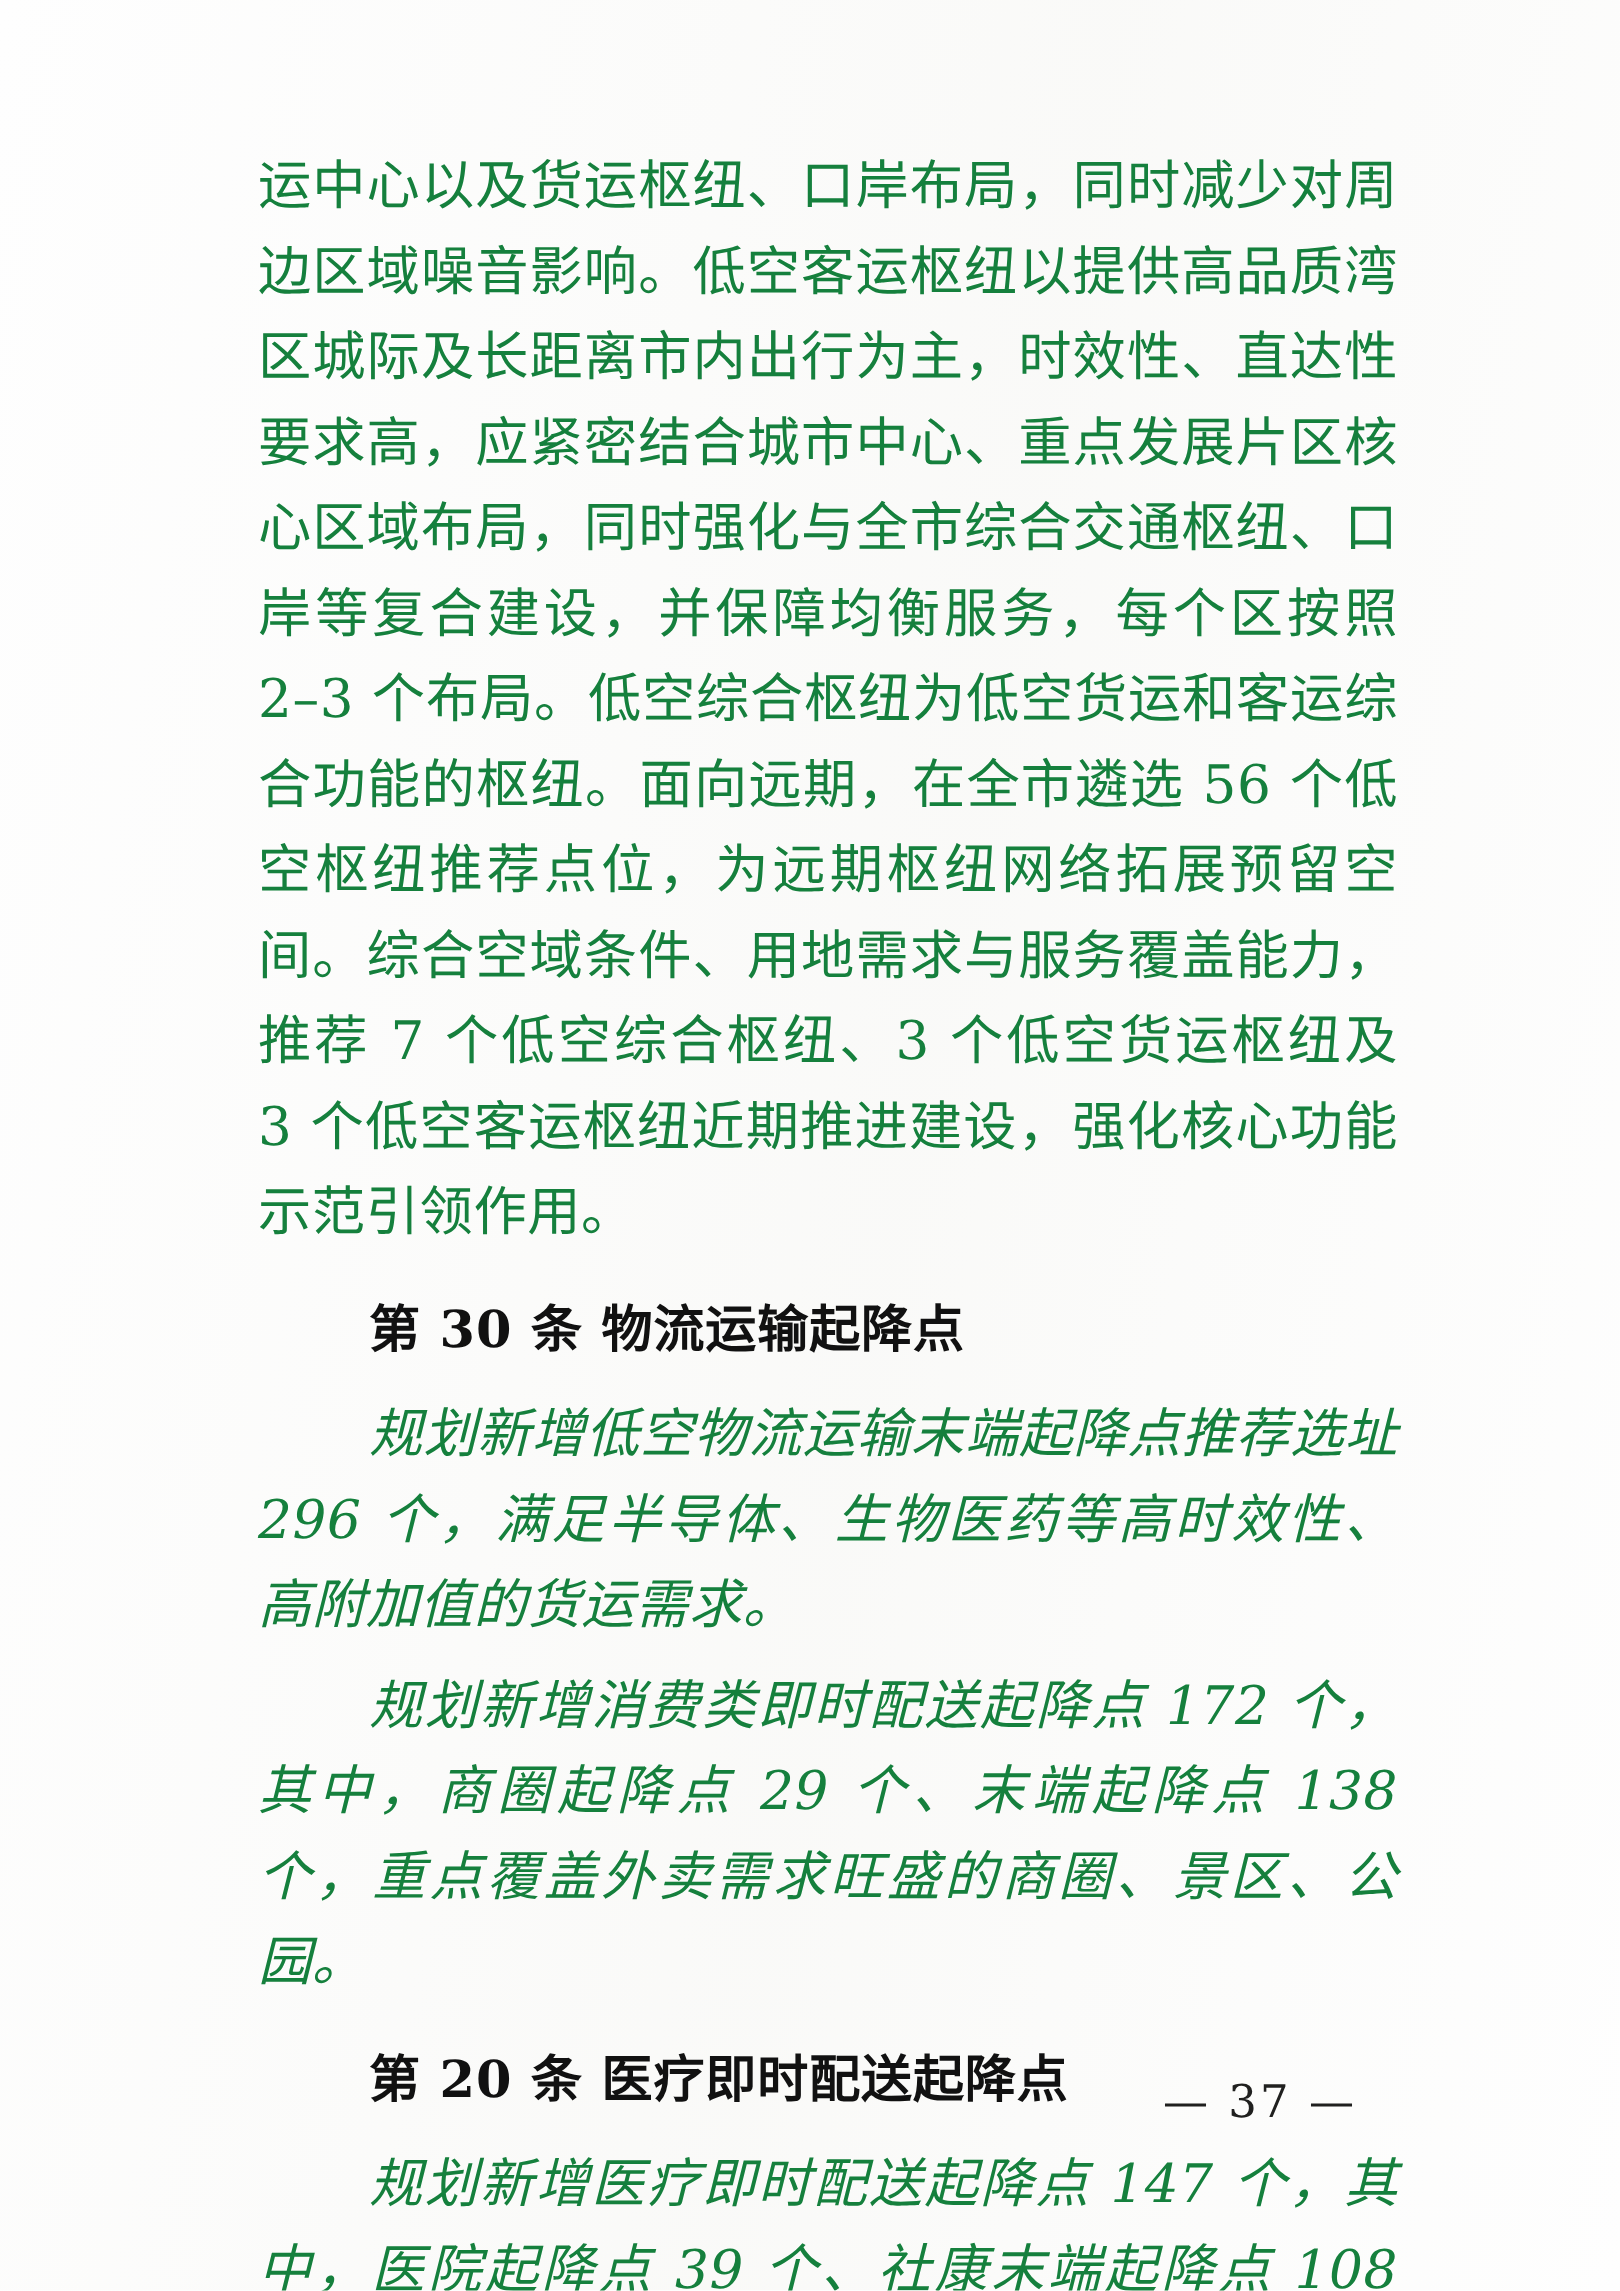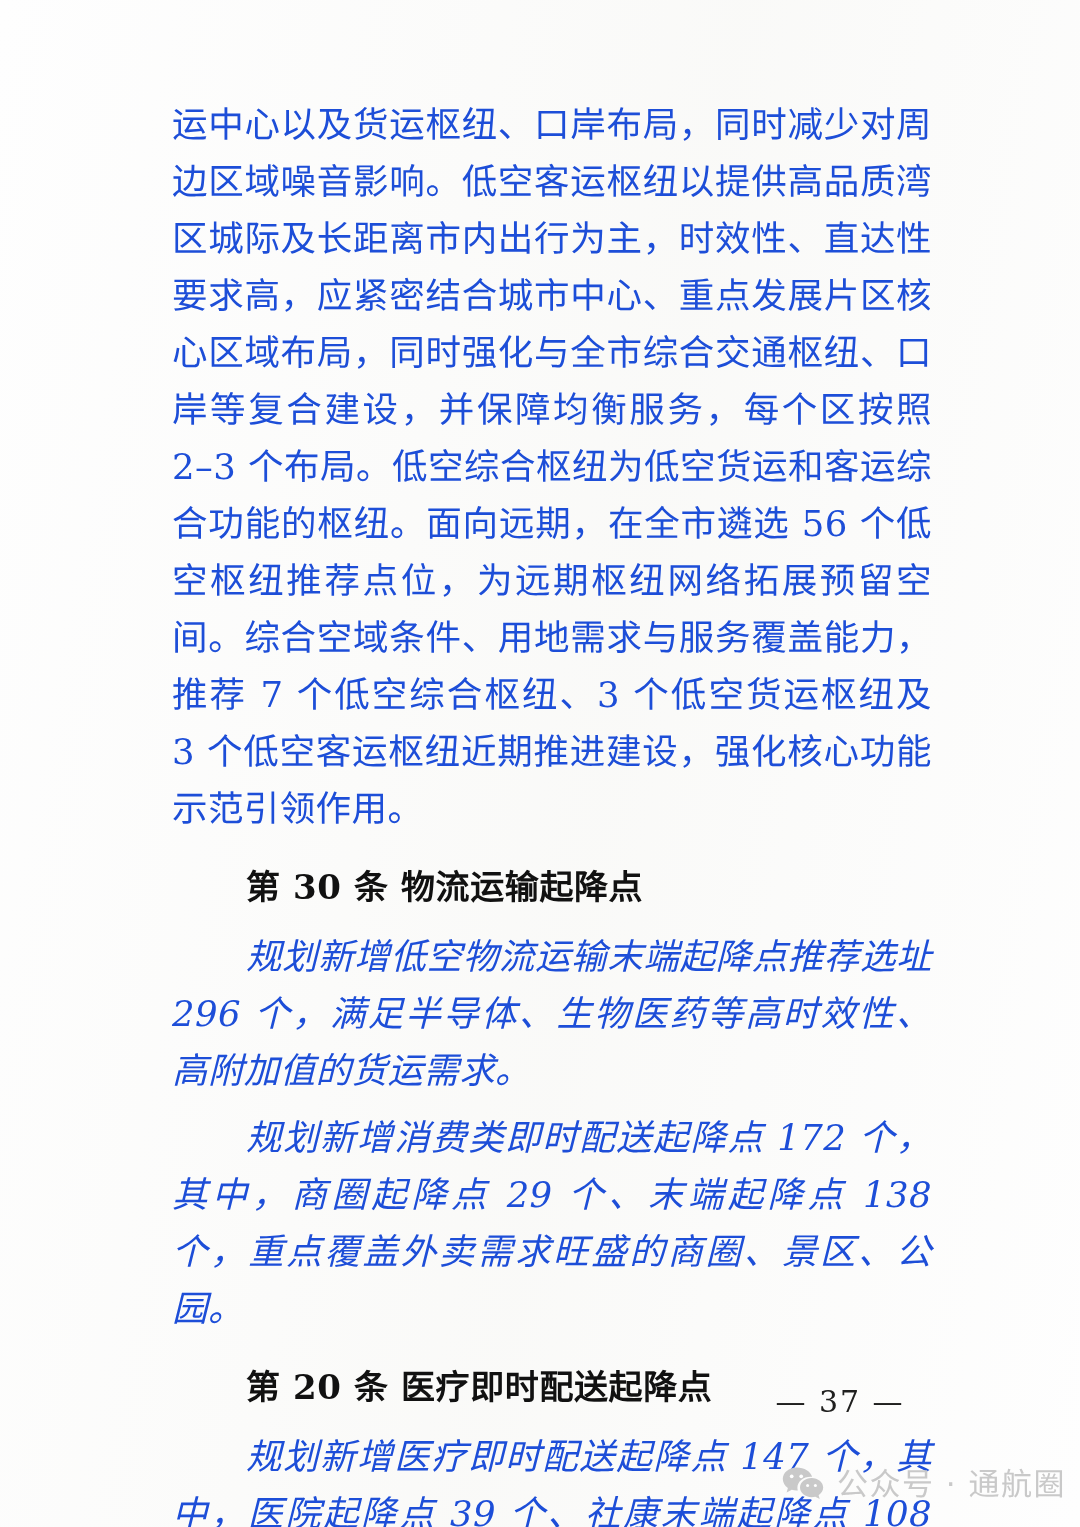--- a/index.html
+++ b/index.html
@@ -43,21 +43,21 @@
   }
 
   .para {
     margin: 0;
     font-size: 35.5px;
     line-height: 57px;
     letter-spacing: 0.4px;
     text-align: justify;
     text-justify: inter-ideograph;
     text-indent: 74px;
-    color: #1d4ed8;
+    color: #15803d;
     font-weight: 400;
   }
   .para.cont {
     text-indent: 0;
   }
 
   .heading {
     margin: 12px;
     font-size: 34px;
     line-height: 57px;
@@ -128,29 +128,14 @@
     <h2 class="heading gap-before-heading">第 20 条  医疗即时配送起降点</h2>
 
     <p class="para gap-after-heading">规划新增医疗即时配送起降点 147 个，其中，医院起降点 39 个、社康末端起降点 108 个，优先覆盖距三甲医院、检测中心 3 公里以上的社区健康服务中心，全面提升基层医疗服务效能。</p>
 
   </div>
 
   <div class="page-number">
     <span class="pn-inner">— 37 —</span>
   </div>
 
-  <div class="watermark">
-    <span class="wm-icon">
-      <svg width="42" height="36" viewBox="0 0 42 36" xmlns="http://www.w3.org/2000/svg">
-        <g fill="#c9c9c9">
-          <path d="M14.6 1.4C6.9 1.4 0.8 6.6 0.8 13c0 3.6 2 6.8 5.1 8.9L4.6 26.4l5.2-2.6c1.6 0.4 3.2 0.7 4.8 0.7 0.4 0 0.8 0 1.2-0.1 -0.3-0.9-0.4-1.8-0.4-2.7 0-6.1 5.9-11 13.2-11 0.5 0 1 0 1.5 0.1C28.8 5.4 22.4 1.4 14.6 1.4z"></path>
-          <circle cx="9.7" cy="10.3" r="1.85" fill="#ffffff"></circle>
-          <circle cx="19.2" cy="10.3" r="1.85" fill="#ffffff"></circle>
-          <path d="M41.2 21.6c0-5.3-5.2-9.6-11.6-9.6 -6.4 0-11.6 4.3-11.6 9.6 0 5.3 5.2 9.6 11.6 9.6 1.3 0 2.6-0.2 3.8-0.5l4.3 2.2 -1.1-3.7C39.4 27.3 41.2 24.6 41.2 21.6z"></path>
-          <circle cx="25.6" cy="19.4" r="1.5" fill="#ffffff"></circle>
-          <circle cx="33.4" cy="19.4" r="1.5" fill="#ffffff"></circle>
-        </g>
-      </svg>
-    </span>
-    <span class="wm-text">公众号 · 通航圈</span>
-  </div>
 
 </div>
 
 </body></html>

